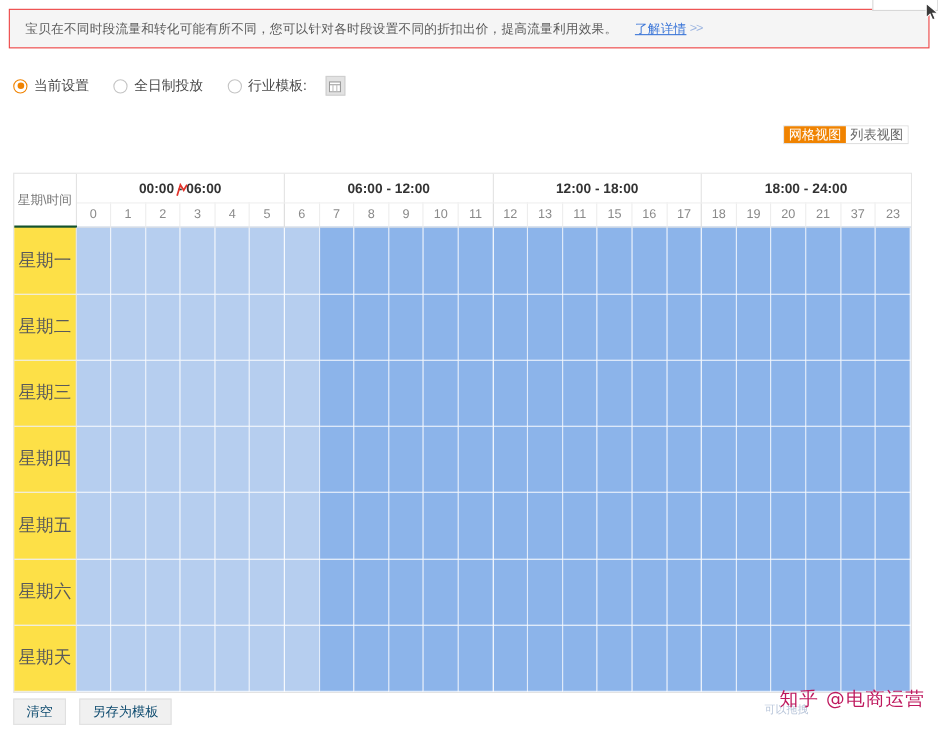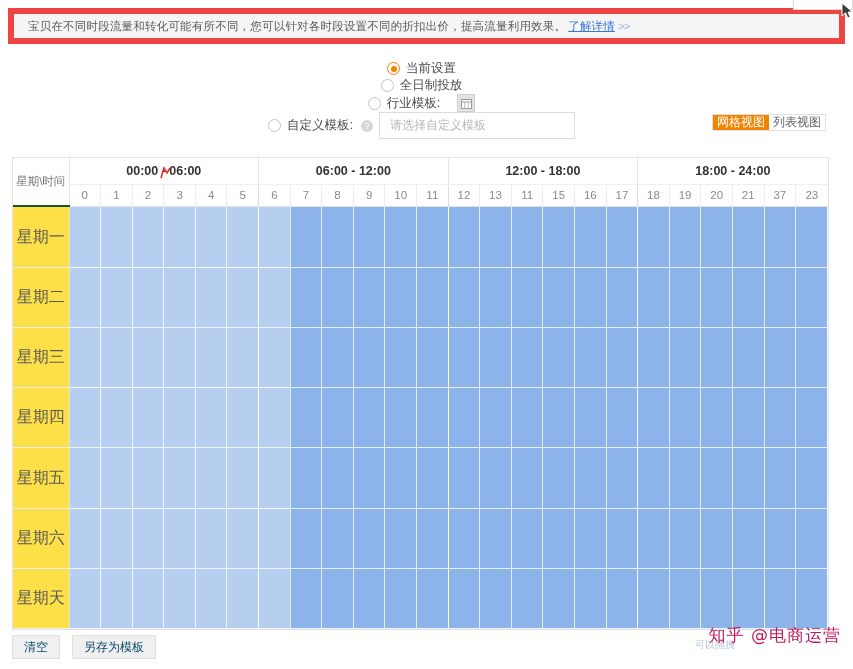--- a/index.html
+++ b/index.html
@@ -21,36 +21,36 @@
   }
   #cursor-arrow{
     position:absolute; top:2px; left:841px; width:14px; height:18px;
   }
 
   
   .notice{
     margin:8px 8px 0 8px;
     height:36px;
     background:#f5f5f5;
-    border:6px solid #ef4444;
+    border:1px solid #ef4444;
     display:flex; align-items:center;
     padding:0 14px;
     font-size:11.5px;
     color:#5b5b5b;
     letter-spacing:.2px;
   }
-  .notice .link{ color:#3b76d8; margin-left:2px; }
+  .notice .link{ color:#3b76d8; margin-left:16px; }
   .notice .chev{ color:#9bb4e0; margin-left:3px; letter-spacing:-1px;}
 
   
   .options{
     margin-top:16px;
     padding-left:12px;
     height:36px;
-    display:flex; align-items:center;flex-direction:column;
+    display:flex; align-items:center;
   }
   .opt{ display:flex; align-items:center; margin-right:22px; white-space:nowrap;}
   .radio{
     width:13px; height:13px; border-radius:50%;
     border:1px solid #c4c4c4; background:#fff;
     display:inline-block; position:relative; margin-right:6px;
     flex:none;
   }
   .radio.on{ border-color:#f08300; }
   .radio.on::after{
@@ -213,28 +213,20 @@
     <div class="icon-btn">
       <svg width="11" height="11" viewBox="0 0 11 11">
         <rect x="0.5" y="1.5" width="10" height="9" fill="#fff" stroke="#9a9a9a"></rect>
         <line x1="0.5" y1="4" x2="10.5" y2="4" stroke="#9a9a9a"></line>
         <line x1="3.7" y1="4" x2="3.7" y2="10.5" stroke="#bdbdbd"></line>
         <line x1="7.2" y1="4" x2="7.2" y2="10.5" stroke="#bdbdbd"></line>
       </svg>
     </div>
   </div>
 
-  <div class="opt">
-    <span class="radio"></span>
-    <span class="opt-label tight">自定义模板:</span>
-    <span class="help-icon">?</span>
-    <div class="tpl-input wide">
-      <span>请选择自定义模板</span>
-    </div>
-  </div>
 </div>
 
 <div class="viewtoggle">
   <div class="vbtn active">网格视图</div>
   <div class="vbtn">列表视图</div>
 </div>
 
 <div class="grid-wrap">
   <table class="sched">
     <thead>

